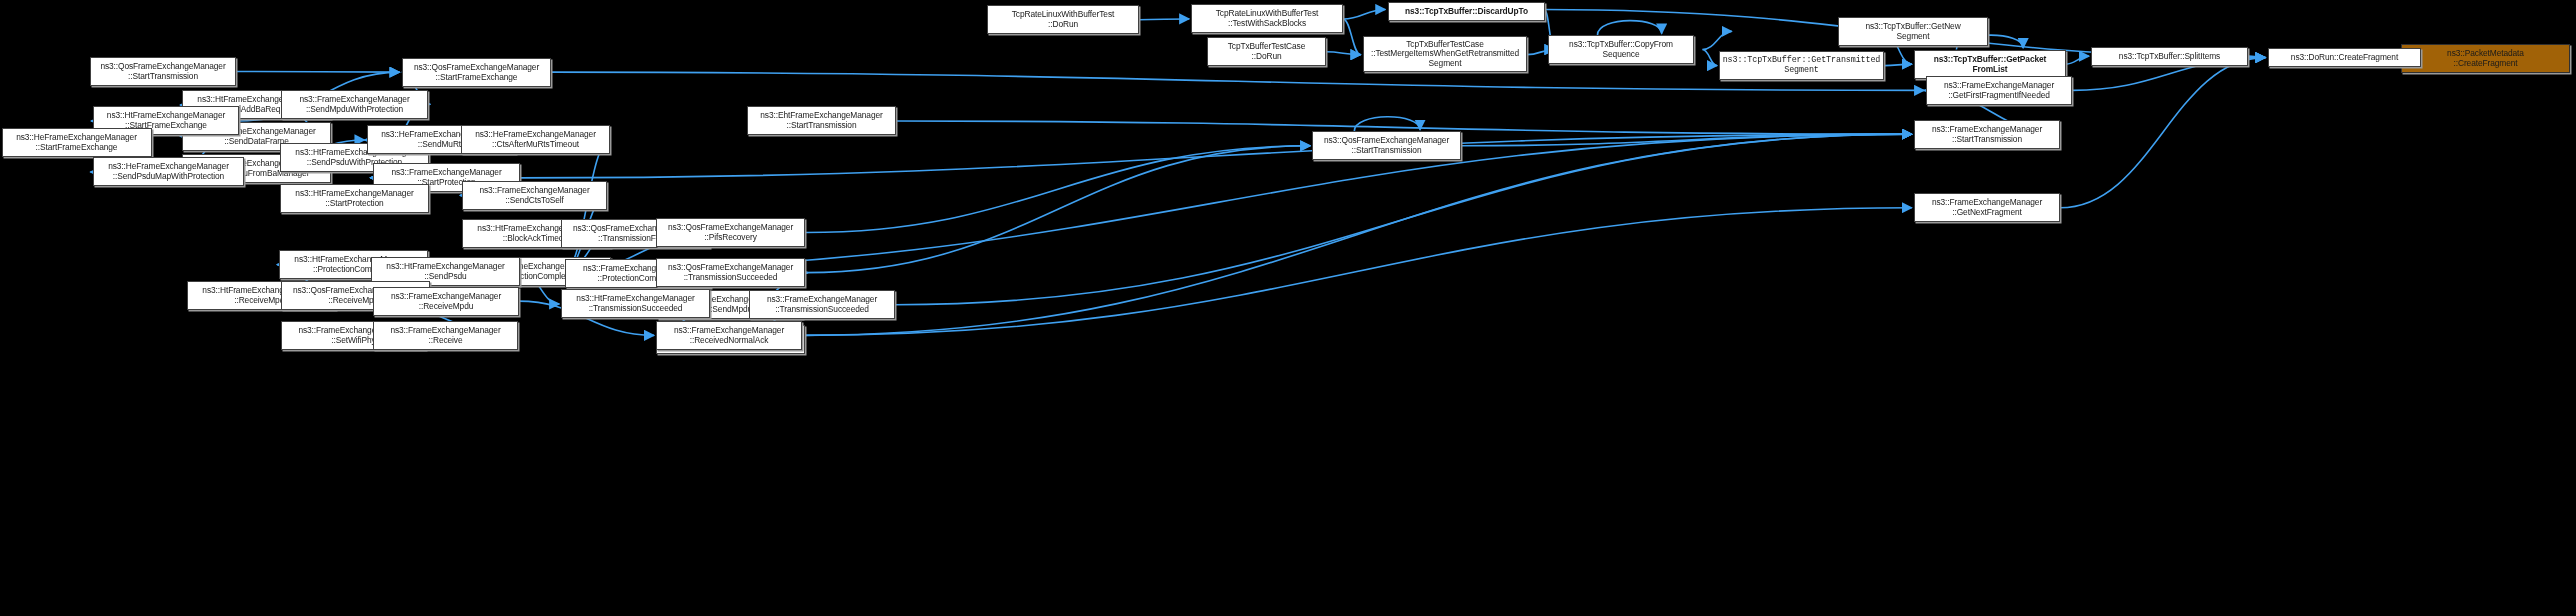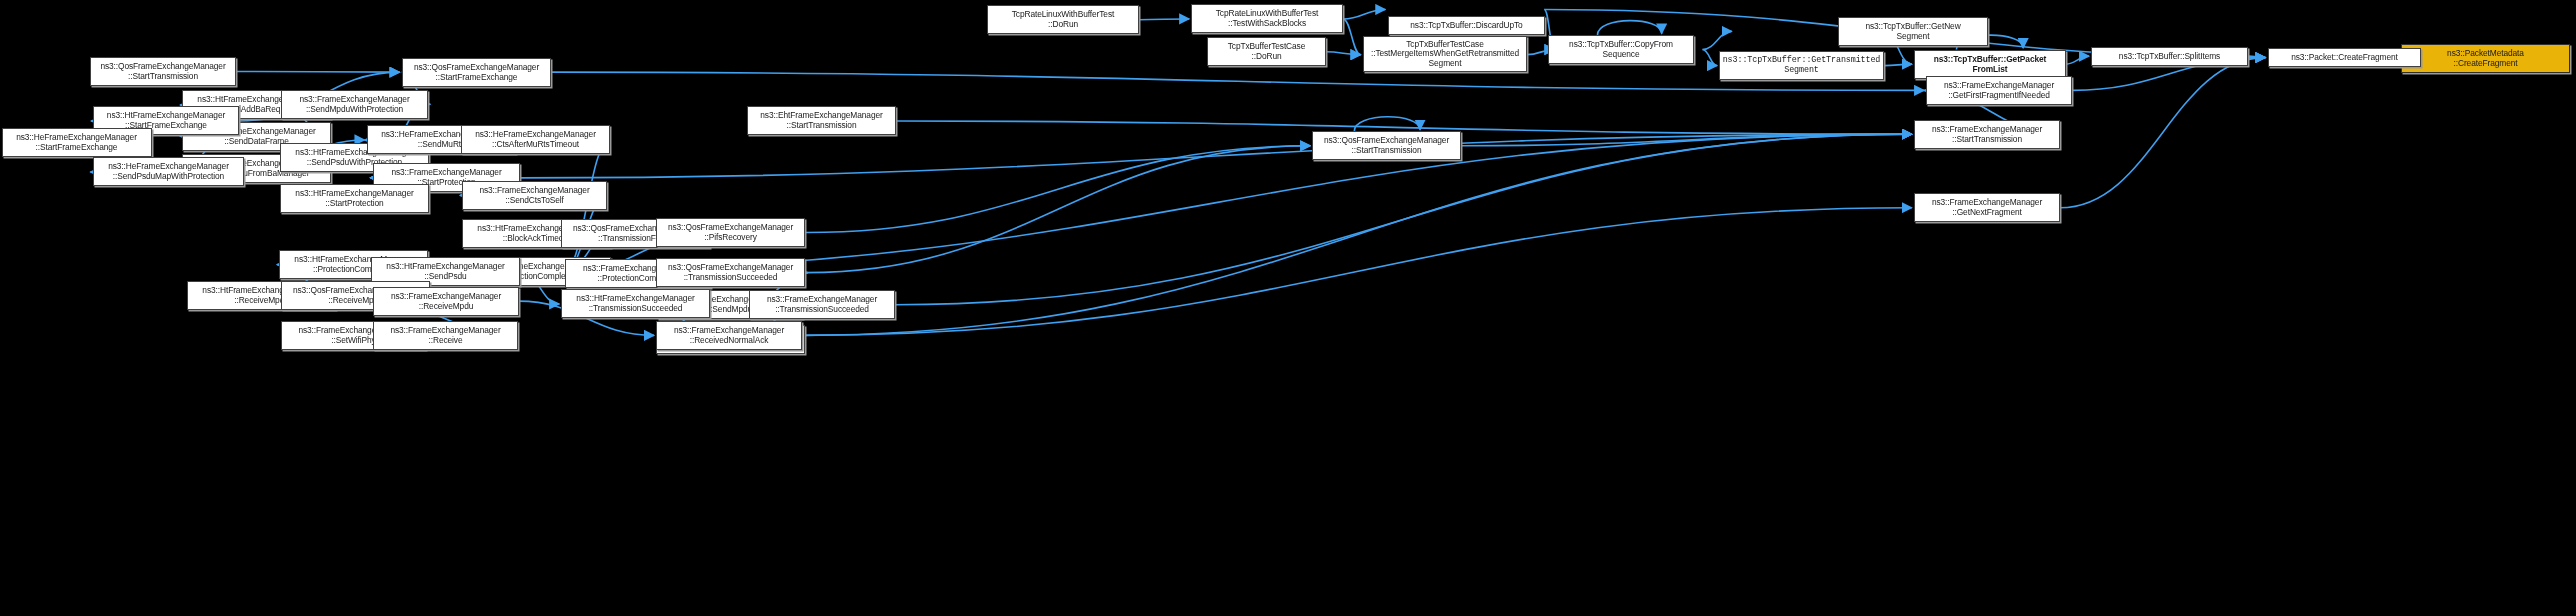--- a/index.html
+++ b/index.html
@@ -32,21 +32,21 @@
     text-align:center;
     line-height:1.12;
     font-size:8.4px;
     letter-spacing:-0.1px;
     padding:0.7px 2.2px;
     z-index:5;
     white-space:pre-line;
     cursor:pointer;
   }
   .node.focus{
-    background:#eab308;
+    background:#a16207;
     border:0.7px solid #303030;
   }
   .node .lbl{display:block;width:100%;}
 </style>
 </head>
 <body>
 
 <div id="graph-root">
   <svg id="edge-layer" viewBox="0 0 3533 845" preserveAspectRatio="none">
     <defs>
@@ -124,31 +124,31 @@
         <path d="M 900 460 C 935.1 460 942.9 417 978 417" fill="none" stroke="#3fa0f0" stroke-width="2.2" marker-end="url(#arrow)"></path>
         <path d="M 1100 460 C 1784.9 460 1937.1 285 2622 285" fill="none" stroke="#3fa0f0" stroke-width="2.2" marker-end="url(#arrow)"></path>
         <path d="M 1100 460 C 1784.9 460 1937.1 184 2622 184" fill="none" stroke="#3fa0f0" stroke-width="2.2" marker-end="url(#arrow)"></path>
         <path d="M 714 372 C 1572.6 372 1763.4 184 2622 184" fill="none" stroke="#3fa0f0" stroke-width="2.2" marker-end="url(#arrow)"></path>
         <path d="M 839 320 C 808.85 320 802.15 375 772 375" fill="none" stroke="#3fa0f0" stroke-width="2.2" marker-end="url(#arrow)"></path>
       </g>
   </svg>
   <div id="nodes-group">
       <div class="node focus" style="left: 2401px; top: 44px; width: 169px; height: 29px;"><span class="lbl">ns3::PacketMetadata
 ::CreateFragment</span></div>
-      <div class="node" style="left: 2268px; top: 48px; width: 153px; height: 19px;"><span class="lbl">ns3::Packet::CreateFragment</span></div>
+      <div class="node" style="left: 2268px; top: 48px; width: 153px; height: 19px;"><span class="lbl">ns3::DoRun::CreateFragment</span></div>
       <div class="node" style="left: 2091px; top: 47px; width: 157px; height: 19px;"><span class="lbl">ns3::TcpTxBuffer::SplitItems</span></div>
       <div class="node" style="left: 1914px; top: 50px; width: 152px; height: 29px; font-weight: bold;"><span class="lbl">ns3::TcpTxBuffer::GetPacket
 FromList</span></div>
       <div class="node" style="left: 1812px; top: 17px; width: 150px; height: 29px; margin-left: 26px;"><span class="lbl">ns3::TcpTxBuffer::GetNew
 Segment</span></div>
       <div class="node" style="left: 1719px; top: 51px; width: 165px; height: 29px; font-family: Liberation Mono, monospace;"><span class="lbl">ns3::TcpTxBuffer::GetTransmitted
 Segment</span></div>
       <div class="node" style="left: 1548px; top: 35px; width: 146px; height: 29px;"><span class="lbl">ns3::TcpTxBuffer::CopyFrom
 Sequence</span></div>
-      <div class="node" style="left: 1388px; top: 16px; width: 157px; height: 19px;"><span class="lbl">ns3::TcpTxBuffer::DiscardUpTo</span></div>
+      <div class="node" style="left: 1388px; top: 2px; width: 157px; height: 19px; font-weight: bold;"><span class="lbl">ns3::TcpTxBuffer::DiscardUpTo</span></div>
       <div class="node" style="left: 1191px; top: 4.4px; width: 152px; height: 29px;"><span class="lbl">TcpRateLinuxWithBufferTest
 ::TestWithSackBlocks</span></div>
       <div class="node" style="left: 987px; top: 5.1px; width: 152px; height: 29px;"><span class="lbl">TcpRateLinuxWithBufferTest
 ::DoRun</span></div>
       <div class="node" style="left: 1363px; top: 36px; width: 164px; height: 36px;"><span class="lbl">TcpTxBufferTestCase
 ::TestMergeItemsWhenGetRetransmitted
 Segment</span></div>
       <div class="node" style="left: 1207px; top: 37px; width: 119px; height: 29px;"><span class="lbl">TcpTxBufferTestCase
 ::DoRun</span></div>
       <div class="node" style="left: 1926px; top: 76px; width: 146px; height: 29px;"><span class="lbl">ns3::FrameExchangeManager

